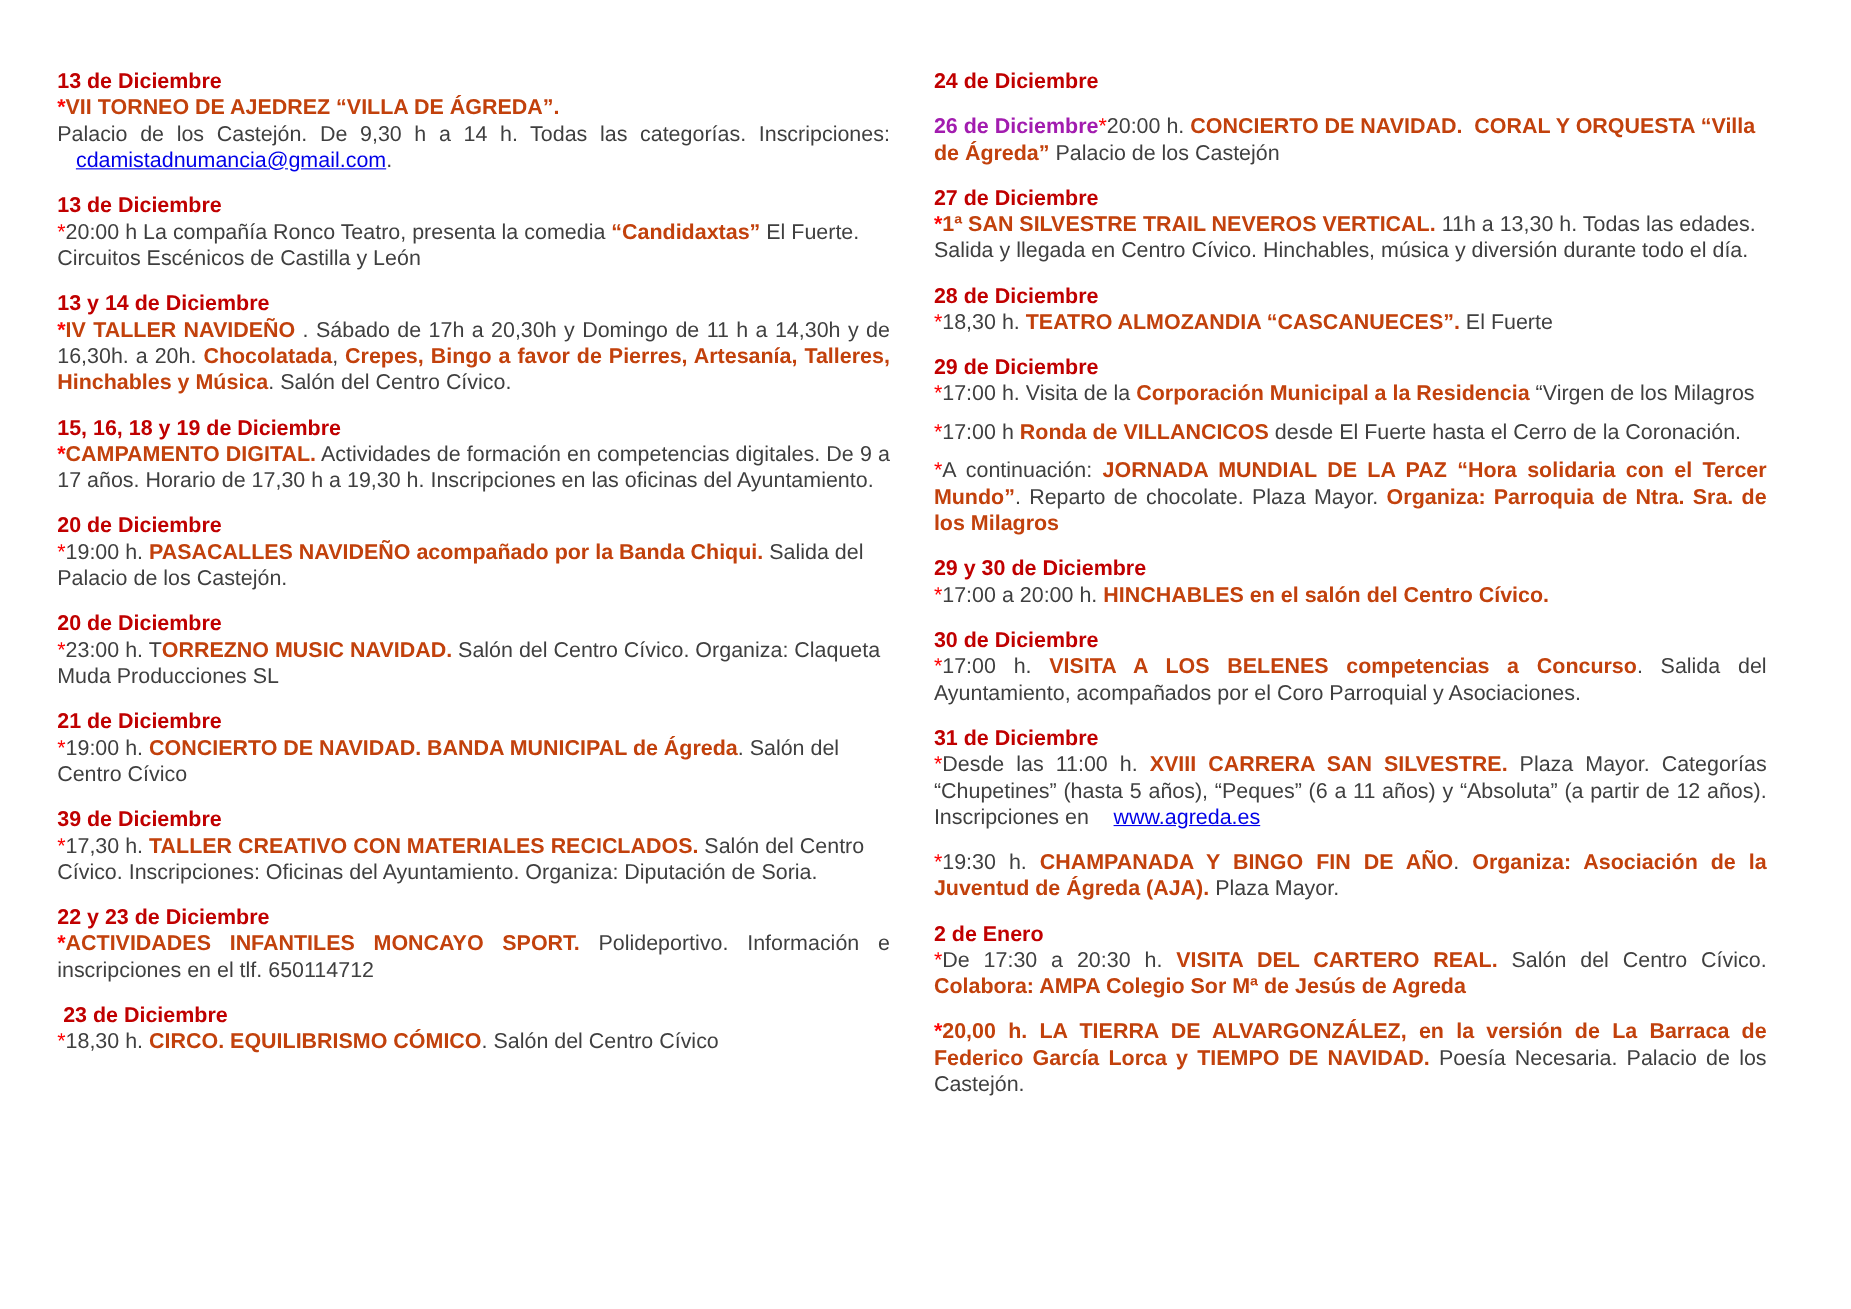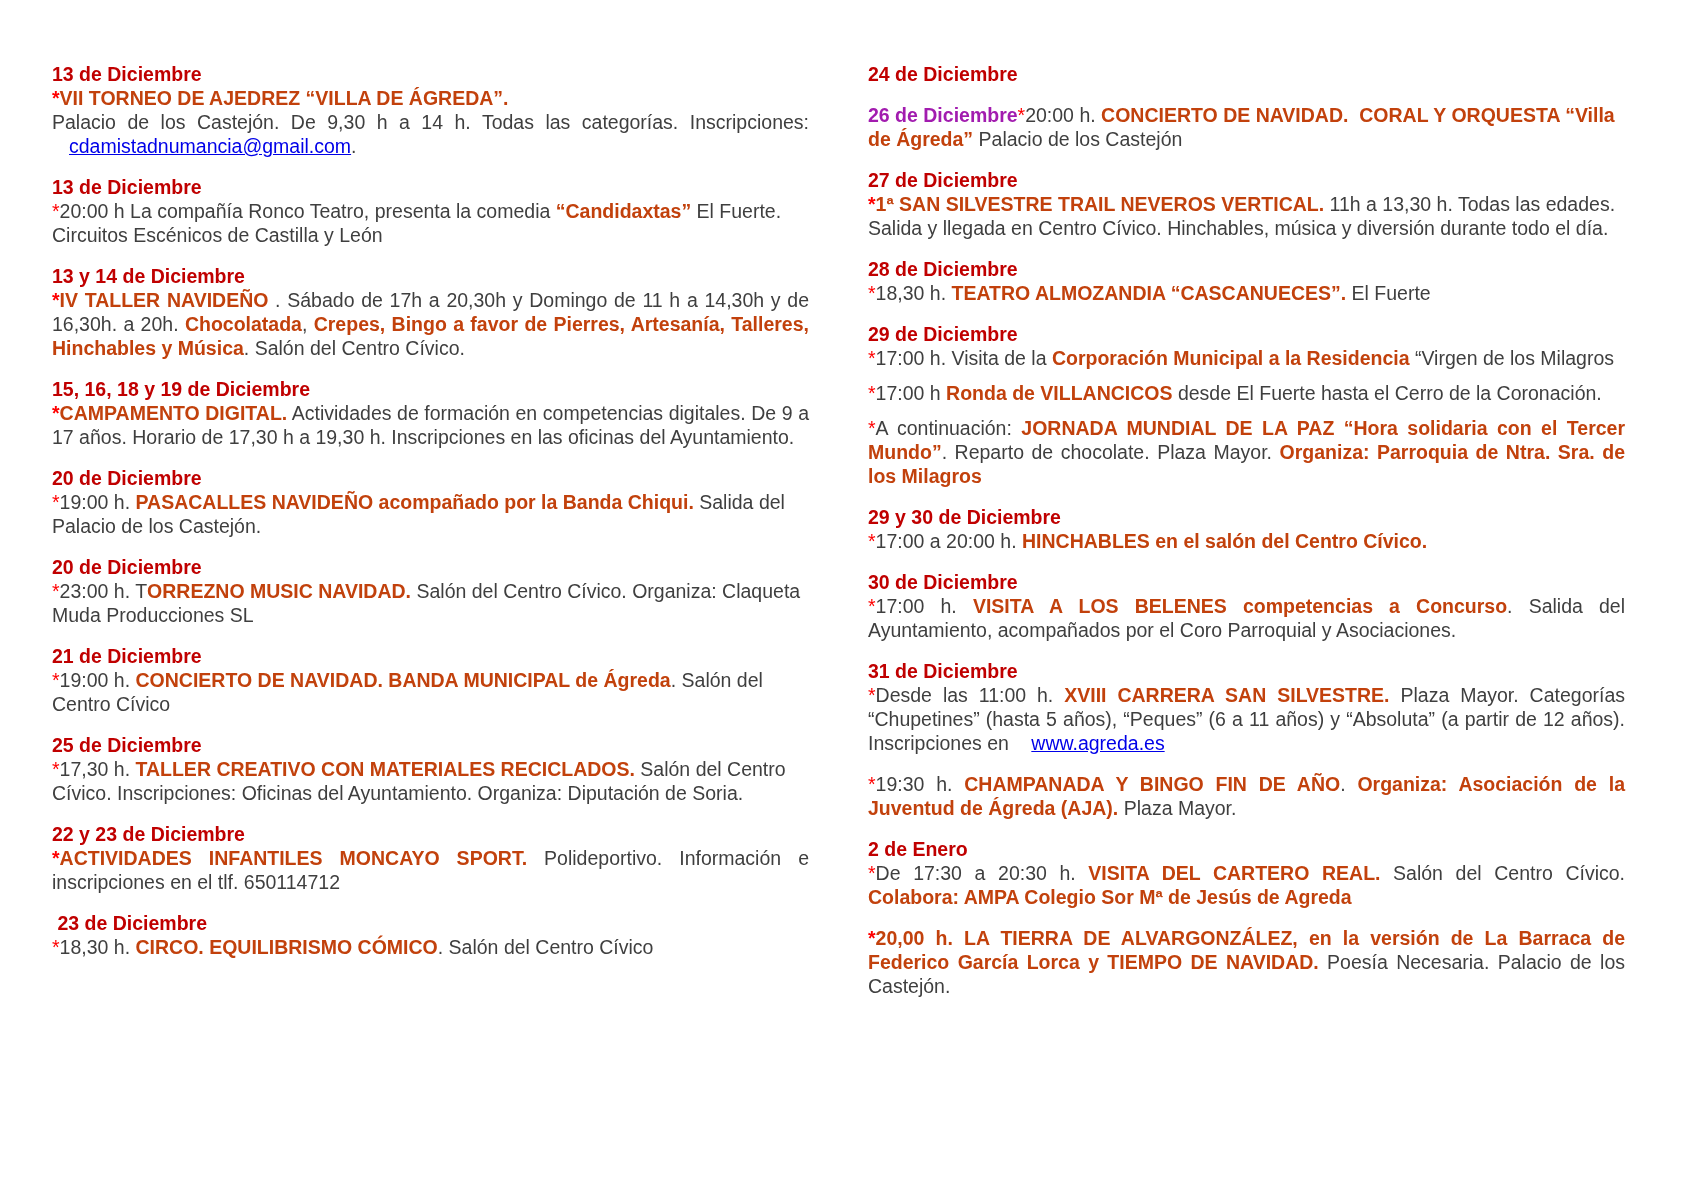--- a/index.html
+++ b/index.html
@@ -5,21 +5,21 @@
   * { margin: 0; padding: 0; box-sizing: border-box; }
   html, body { width: 1683px; height: 1190px; }
   body {
     background: #ffffff;
     font-family: "Liberation Sans", "DejaVu Sans", sans-serif;
     font-size: 19.5px;
     line-height: 24px;
     color: #3f3f3f;
     overflow: hidden;
   }
-  .page { display: flex; padding: 62px 53px 0 52px; gap: 59px; }
+  .page { display: flex; padding: 62px 53px 0 52px; gap: 40px; }
   .col  { width: 757px; flex: 0 0 757px; }
   .event { margin-top: 17px; }
   .event:first-child { margin-top: 0; }
   .date {
     font-size: 19.5px;
     line-height: 24px;
     font-weight: bold;
     color: #c00000;
     white-space: pre-wrap;
   }
@@ -69,21 +69,21 @@
       <h3 class="date">20 de Diciembre</h3>
       <p class="para"><span class="star">*</span><span>23:00 h. T</span><span class="b">ORREZNO MUSIC NAVIDAD.</span><span> Salón del Centro Cívico. Organiza: Claqueta Muda Producciones SL</span></p>
     </section>
 
     <section class="event">
       <h3 class="date">21 de Diciembre</h3>
       <p class="para"><span class="star">*</span><span>19:00 h. </span><span class="b">CONCIERTO DE NAVIDAD. BANDA MUNICIPAL de Ágreda</span><span>. Salón del Centro Cívico</span></p>
     </section>
 
     <section class="event">
-      <h3 class="date">25 de Diciembre</h3>
+      <h3 class="date">39 de Diciembre</h3>
       <p class="para"><span class="star">*</span><span>17,30 h. </span><span class="b">TALLER CREATIVO CON MATERIALES RECICLADOS.</span><span> Salón del Centro Cívico. Inscripciones: Oficinas del Ayuntamiento. Organiza: Diputación de Soria.</span></p>
     </section>
 
     <section class="event">
       <h3 class="date">22 y 23 de Diciembre</h3>
       <p class="para justify"><span class="b star">*</span><span class="b">ACTIVIDADES INFANTILES MONCAYO SPORT.</span><span> Polideportivo. Información e inscripciones en el tlf. 650114712</span></p>
     </section>
 
     <section class="event">
       <h3 class="date"> 23 de Diciembre</h3>

